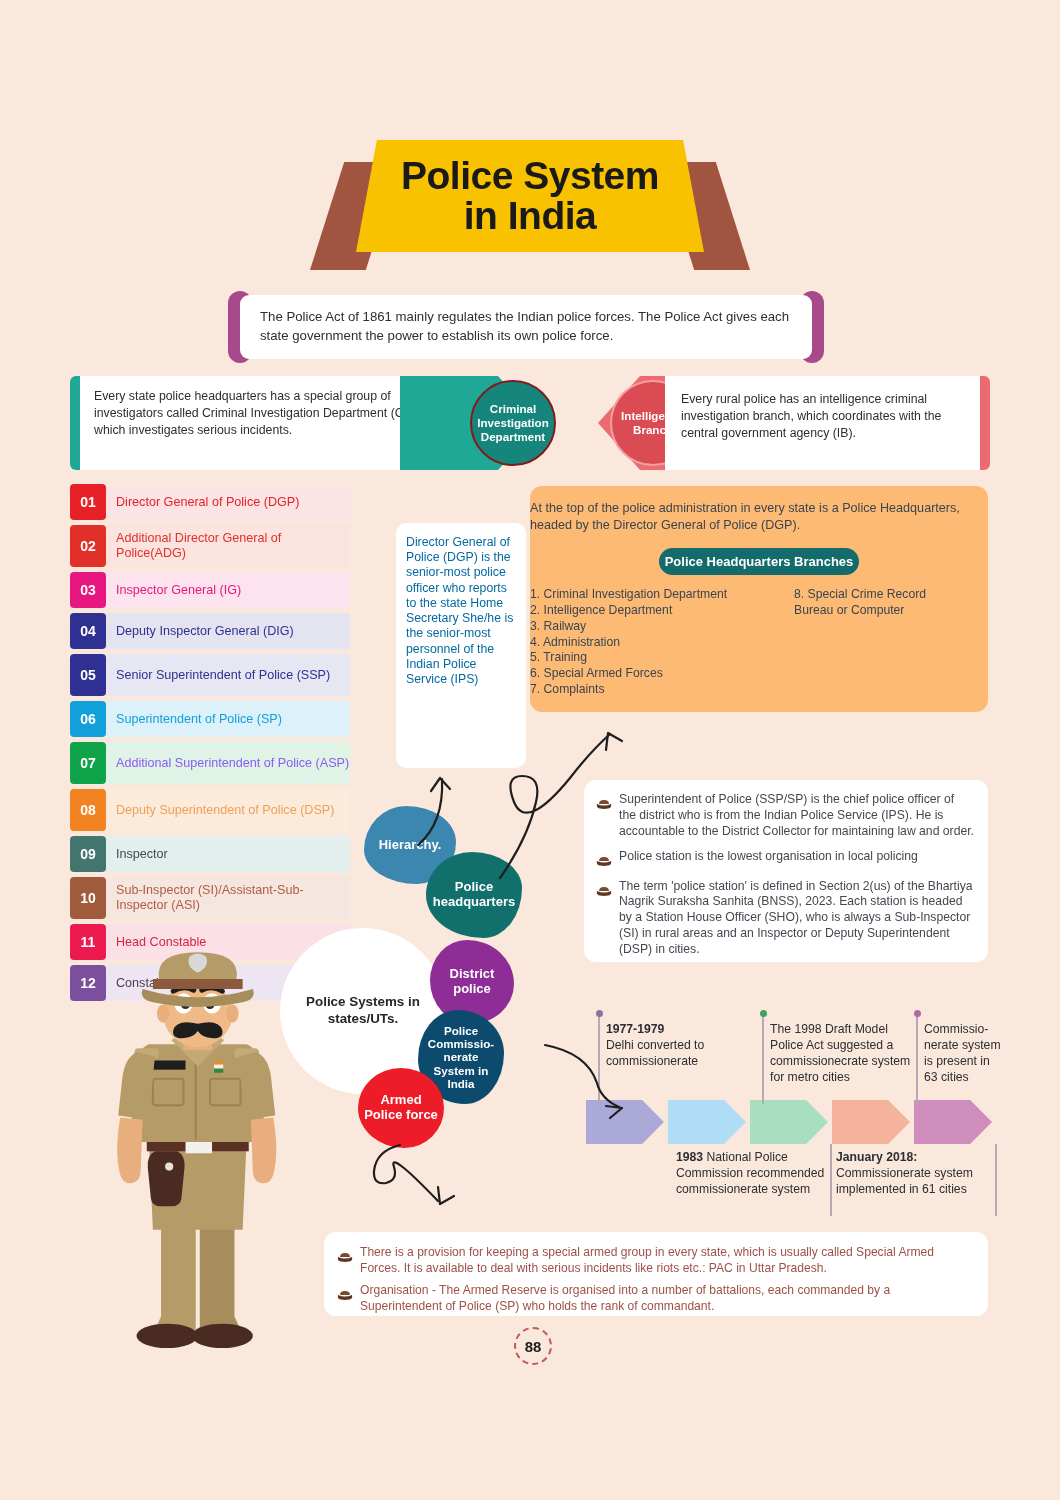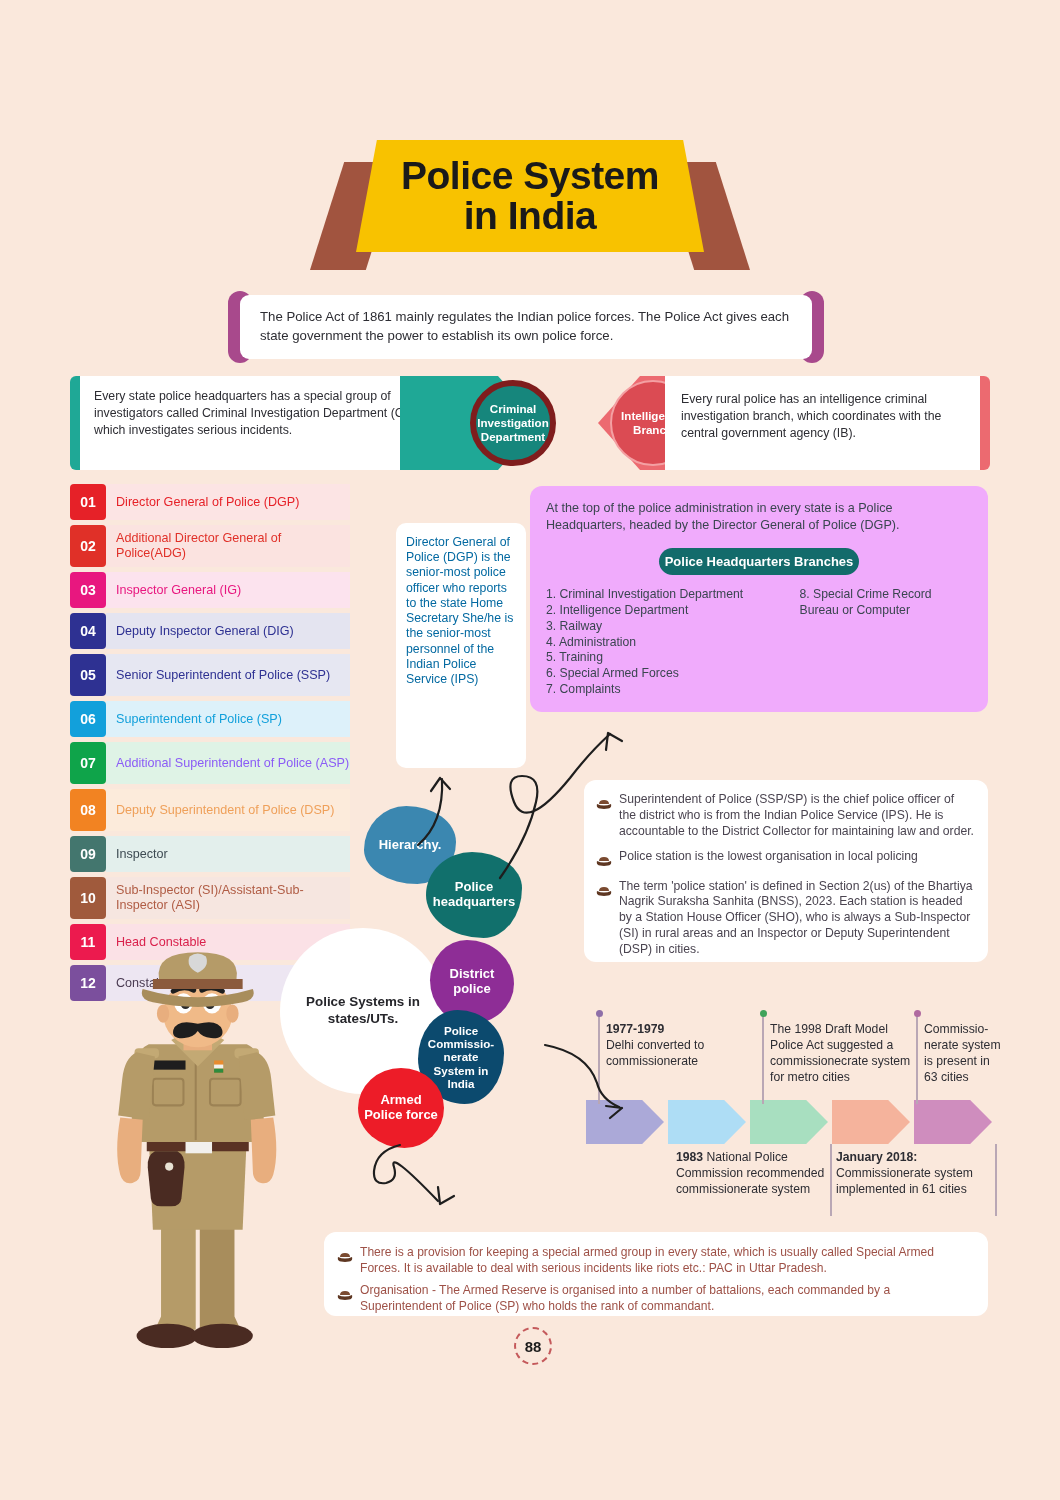--- a/index.html
+++ b/index.html
@@ -57,21 +57,21 @@
   }
   .arrow-red {
     position: absolute; left: 528px; top: 0; width: 140px; height: 94px;
     background: #EC6A70; clip-path: polygon(30% 0, 100% 0, 100% 100%, 30% 100%, 0 50%);
   }
   .branch-circle {
     position: absolute; top: 4px; width: 86px; height: 86px; border-radius: 50%;
     display: flex; align-items: center; justify-content: center; text-align: center;
     color: #fff; font-weight: bold; font-size: 11.6px; line-height: 1.2;
   }
-  .branch-circle.cid { left: 400px; background: #16867C; border: 6px solid #7f1d1d; text-align: center; }
+  .branch-circle.cid { left: 400px; background: #16867C; border: 2px solid #7f1d1d; text-align: center; }
   .branch-circle.ib  { left: 540px; background: #DB4B53; border: 2px solid #F4A0A3; }
 
   
   #rank-list { position: absolute; left: 70px; top: 484px; width: 280px; }
   .rank-row { position: relative; height: 36px; margin-bottom: 5px; display: flex; align-items: center; }
   .rank-row.tall { height: 42px; }
   .rank-badge {
     width: 36px; height: 100%; border-radius: 4px; flex: 0 0 36px;
     color: #fff; font-weight: bold; font-size: 14px;
     display: flex; align-items: center; justify-content: center;
@@ -82,21 +82,21 @@
   
   #dgp-box {
     position: absolute; left: 396px; top: 523px; width: 130px; height: 245px;
     background: #fff; border-radius: 10px; padding: 12px 10px;
   }
   #dgp-box p { font-size: 12.3px; color: #0369a1; line-height: 1.24; }
 
   
   #phq-panel {
     position: absolute; left: 530px; top: 486px; width: 458px; height: 226px;
-    background: #f0abfc; border-radius: 12px; padding: 14px 16px;
+    background: #fdba74; border-radius: 12px; padding: 14px 0;
   }
   #phq-panel .lead { font-size: 12.6px; color: #3A4550; line-height: 1.35; }
   .phq-pill {
     margin: 14px auto 12px auto; width: 200px; height: 27px; background: #136B6B;
     border-radius: 14px; color: #fff; font-weight: bold; font-size: 13px;
     display: flex; align-items: center; justify-content: center;
   }
   .phq-cols { display: flex; gap: 14px; }
   .phq-cols ol { list-style: none; font-size: 12.2px; color: #3A4550; line-height: 1.3; }
   .phq-cols li { white-space: pre-line; }

